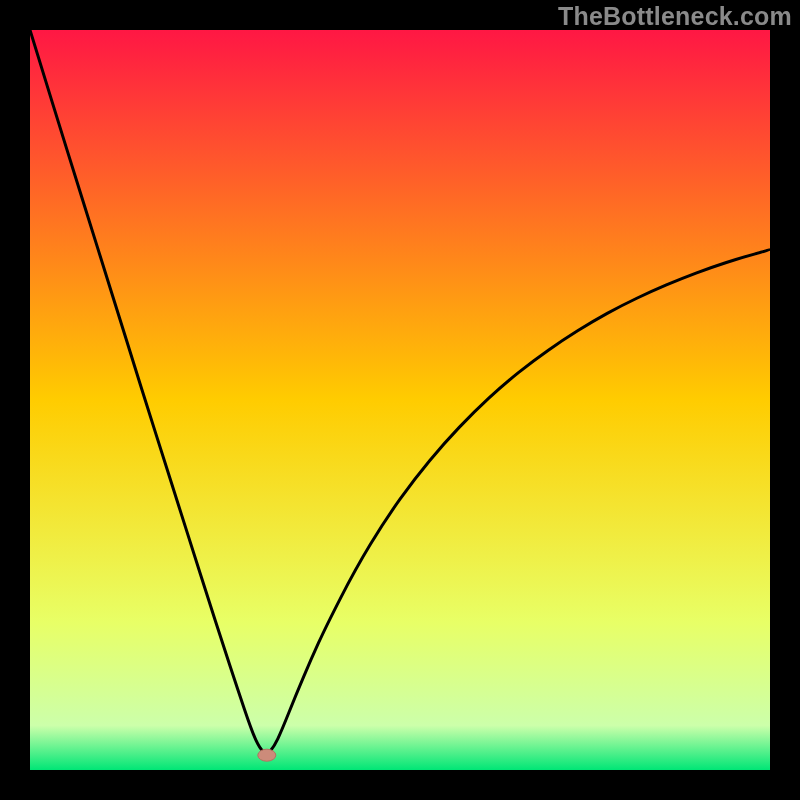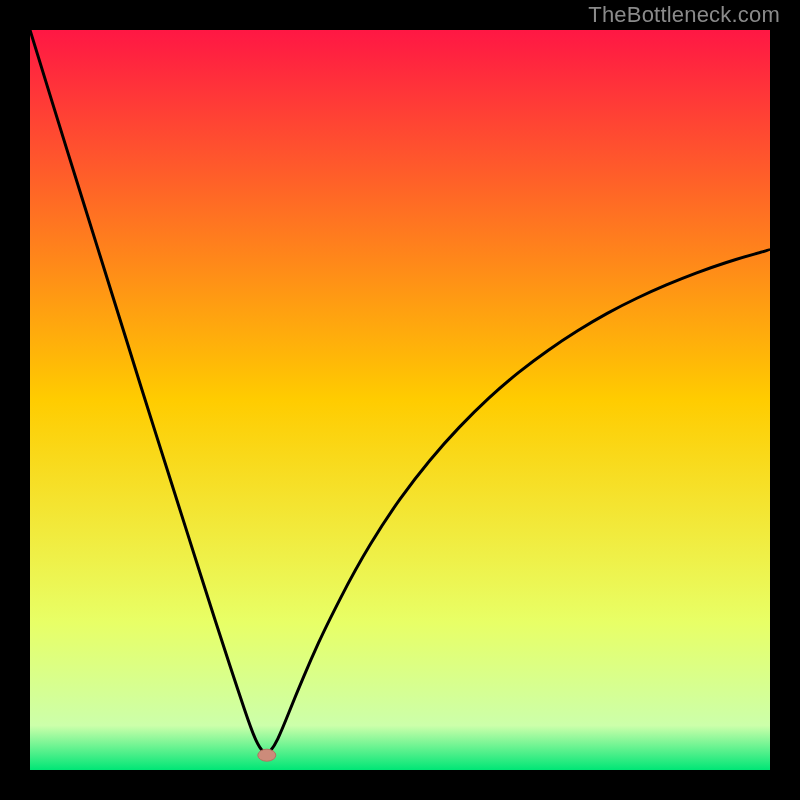--- a/index.html
+++ b/index.html
@@ -13,24 +13,24 @@
   }
   #frame {
     position: relative;
     width: 800px;
     height: 800px;
     background: #000;
   }
   #watermark {
     position: absolute;
     top: 2px;
-    right: 20px;
+    right: 8px;
     color: #8a8a8a;
-    font-size: 22px;
-    font-weight: 400;
+    font-size: 25px;
+    font-weight: 700;
     letter-spacing: 0.2px;
     z-index: 10;
   }
   #plot-area {
     position: absolute;
     left: 30px;
     top: 30px;
     width: 740px;
     height: 740px;
     background: #000;

